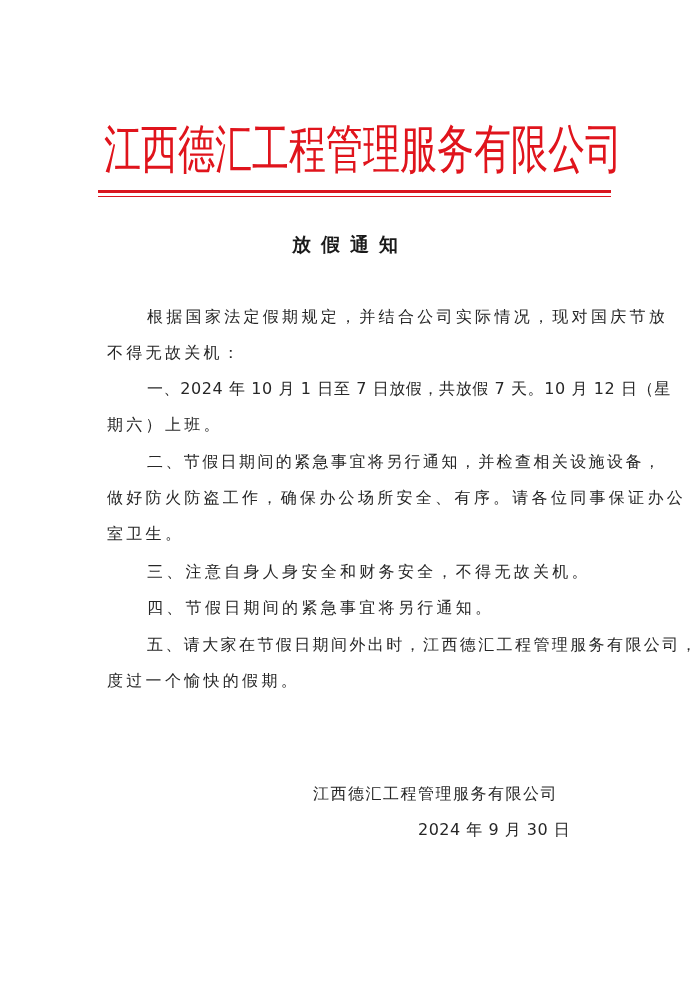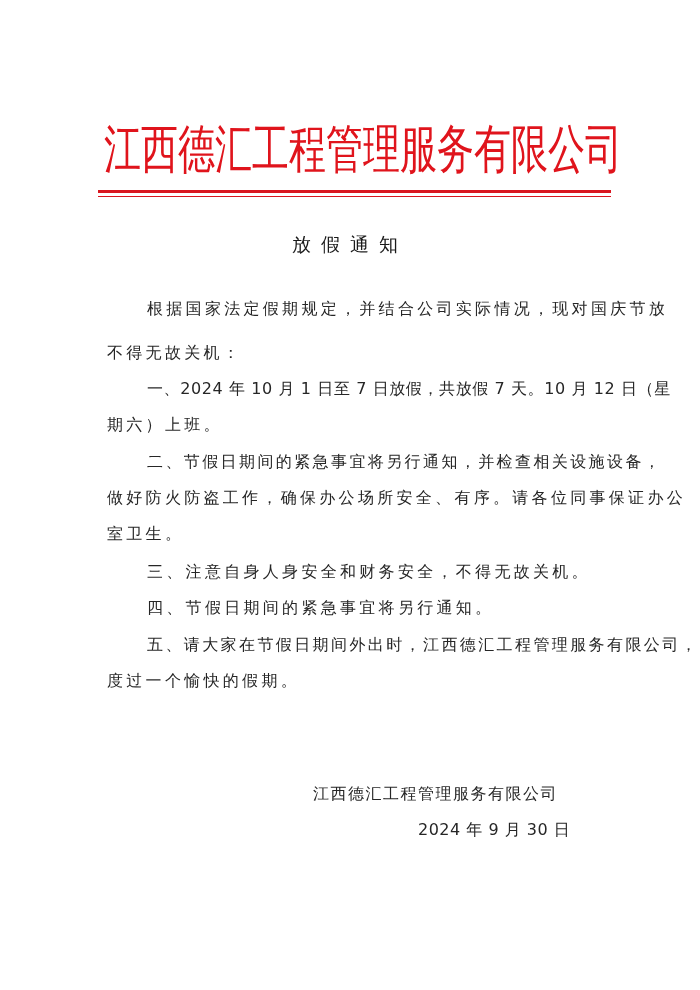--- a/index.html
+++ b/index.html
@@ -8,21 +8,21 @@
   .header-title {
     position: absolute; left: 104px; top: 118px; width: 485px; height: 64px;
     color: #e0141c; font-family: "DejaVu Sans", "Liberation Sans", sans-serif;
     font-size: 37px; line-height: 64px; white-space: nowrap;
     transform: scaleY(1.42); transform-origin: left center; letter-spacing: 0px;
   }
   .rule-thick { position: absolute; left: 98px; top: 190px; width: 513px; height: 3px; background: #d9161f; }
   .rule-thin  { position: absolute; left: 98px; top: 196px; width: 513px; height: 1px; background: #d9161f; }
   .doc-title {
     position: absolute; left: 0; width: 700px; top: 230px; text-align: center;
-    font-family: "DejaVu Sans", "Liberation Sans", sans-serif; font-weight: normal;
+    font-family: "DejaVu Sans", "Liberation Sans", sans-serif; font-weight: bold;
     font-size: 19px; letter-spacing: 10px; color: #1a1a1a; line-height: 28px;
     padding-left: 0; box-sizing: border-box;
   }
   .line {
     position: absolute; left: 107px; width: 490px; height: 24px; line-height: 24px;
     font-size: 16px; letter-spacing: 3.3px; white-space: nowrap; color: #262626;
     font-family: "DejaVu Sans", "Liberation Sans", sans-serif;
   }
   .indent { left: 147px; width: 450px; }
   .sig { position: absolute; white-space: nowrap; font-size: 16px; line-height: 24px;
@@ -34,21 +34,21 @@
 <div>
   <div class="header-title">江西德汇工程管理服务有限公司</div>
   <div class="rule-thick"></div>
   <div class="rule-thin"></div>
 </div>
 
 <div class="doc-title">放假通知</div>
 
 <div>
   <div>
-    <div class="line indent" style="top:297px">根据国家法定假期规定，并结合公司实际情况，现对国庆节放</div>
+    <div class="line indent" style="top:305px">根据国家法定假期规定，并结合公司实际情况，现对国庆节放</div>
     <div class="line" style="top:341px">不得无故关机：</div>
   </div>
   <div>
     <div class="line indent" style="top:377px; letter-spacing:0.6px">一、2024 年 10 月 1 日至 7 日放假，共放假 7 天。10 月 12 日（星</div>
     <div class="line" style="top:413px">期六）上班。</div>
   </div>
   <div>
     <div class="line indent" style="top:450px; letter-spacing:2.4px">二、节假日期间的紧急事宜将另行通知，并检查相关设施设备，</div>
     <div class="line" style="top:486px">做好防火防盗工作，确保办公场所安全、有序。请各位同事保证办公</div>
     <div class="line" style="top:522px">室卫生。</div>

